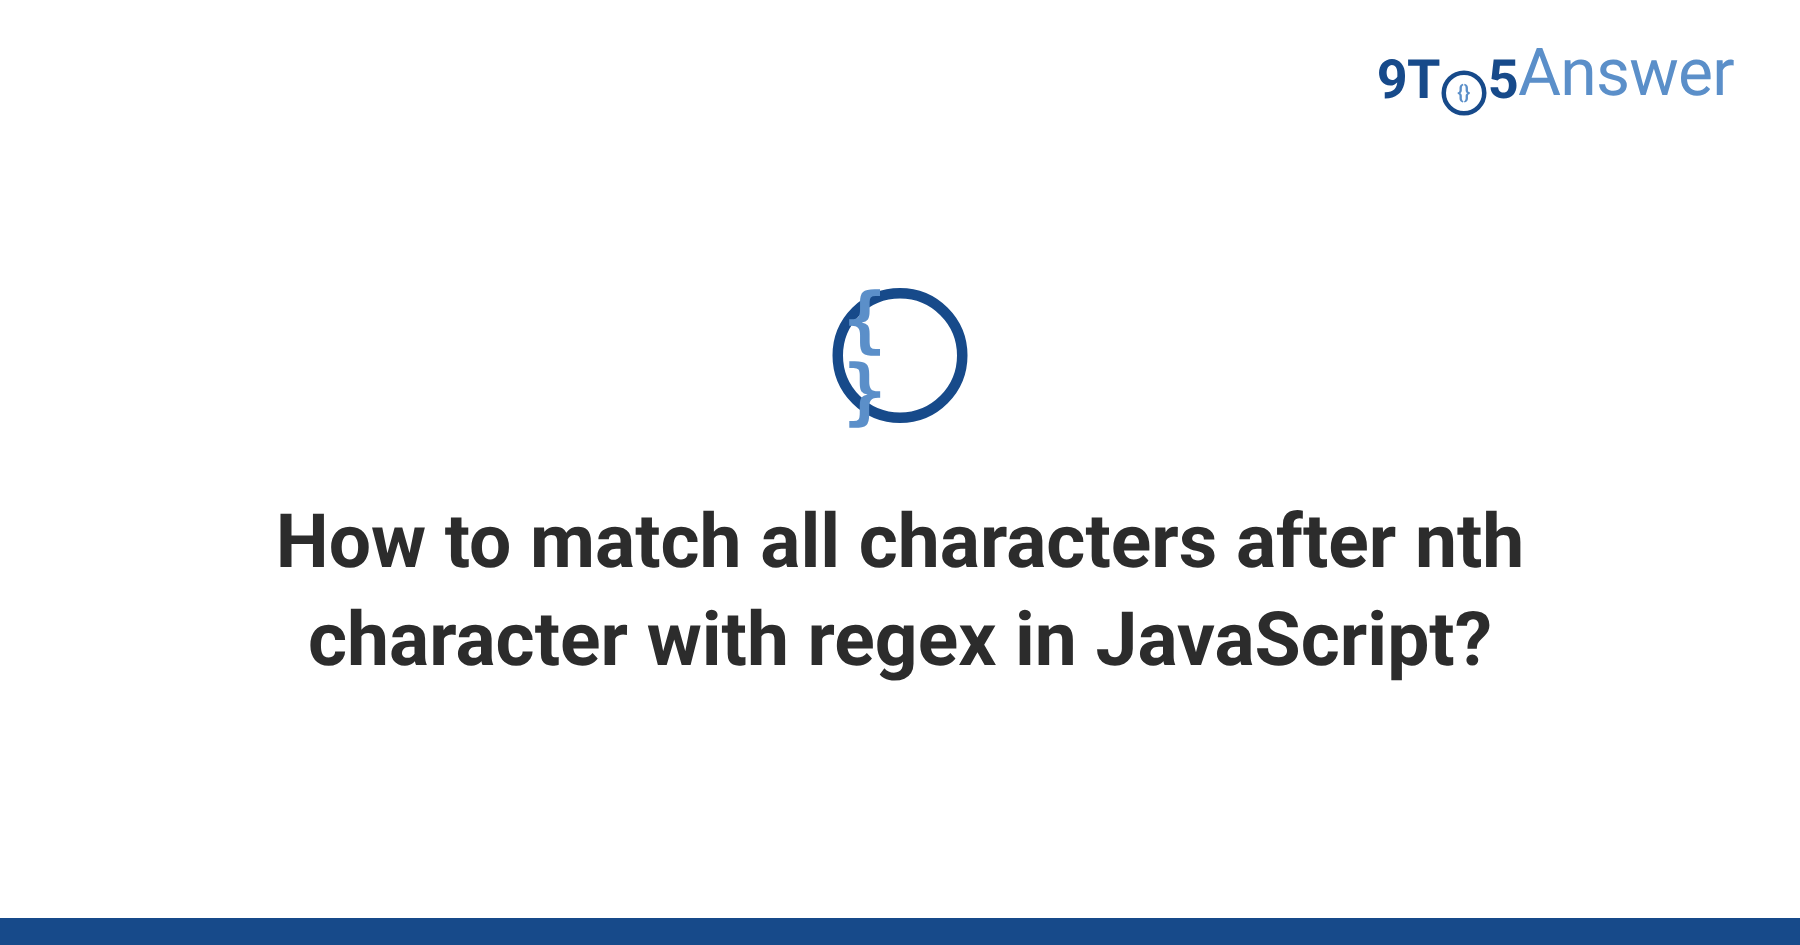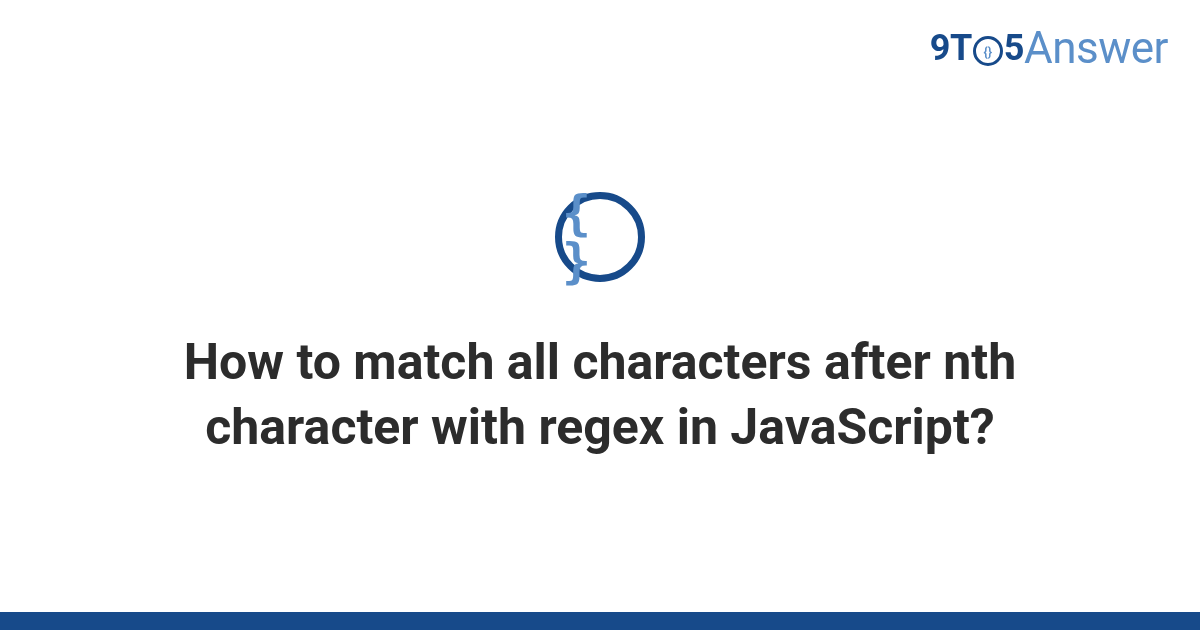--- a/index.html
+++ b/index.html
@@ -11,23 +11,23 @@
       width: 1200px;
       height: 630px;
       background: #ffffff;
       font-family: -apple-system, BlinkMacSystemFont, "Segoe UI", Roboto, Helvetica, Arial, sans-serif;
       position: relative;
       overflow: hidden;
     }
     .logo-container {
       position: absolute;
       top: 22px;
-      right: 32px;
+      right: 44px;
       display: flex;
-      align-items: center;
+      align-items: flex-end;
     }
     .logo-9t {
       color: #174a8a;
       font-weight: 700;
       font-size: 36px;
       letter-spacing: -0.5px;
     }
     .logo-clock-wrapper {
       display: inline-flex;
       align-items: center;

